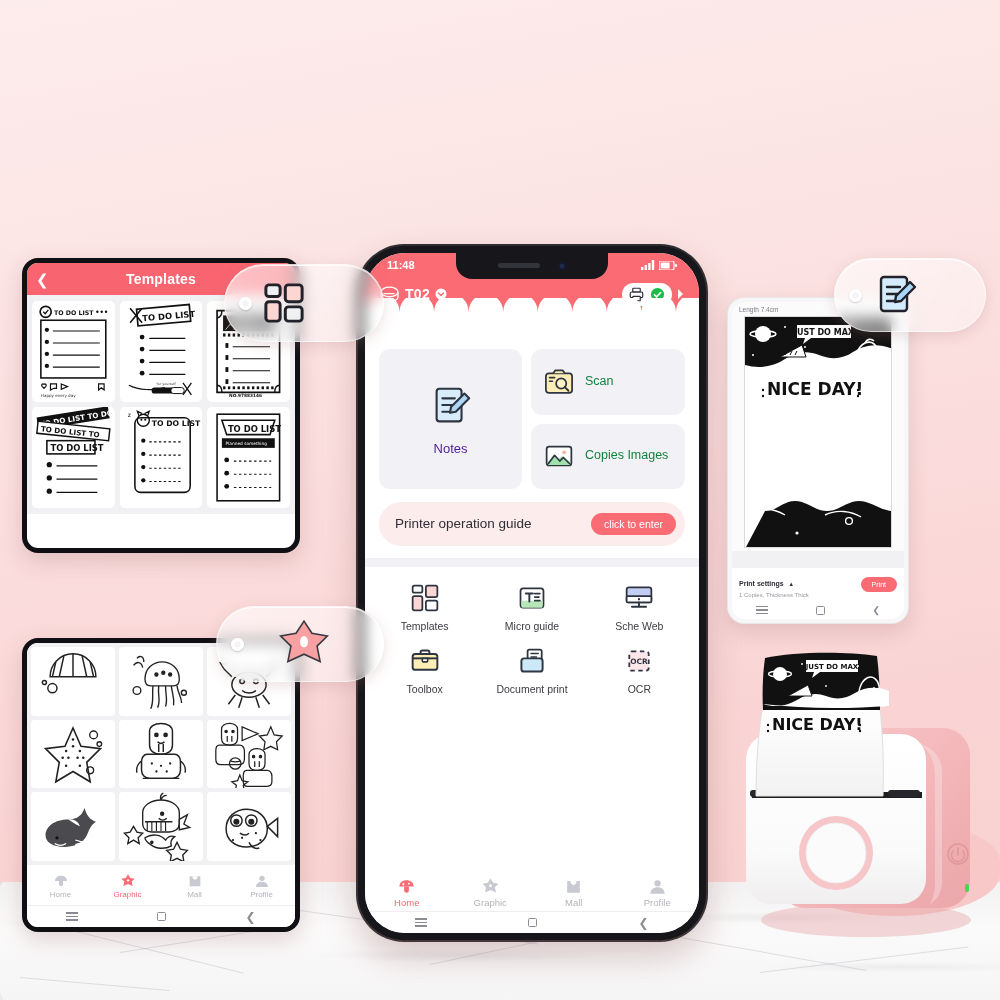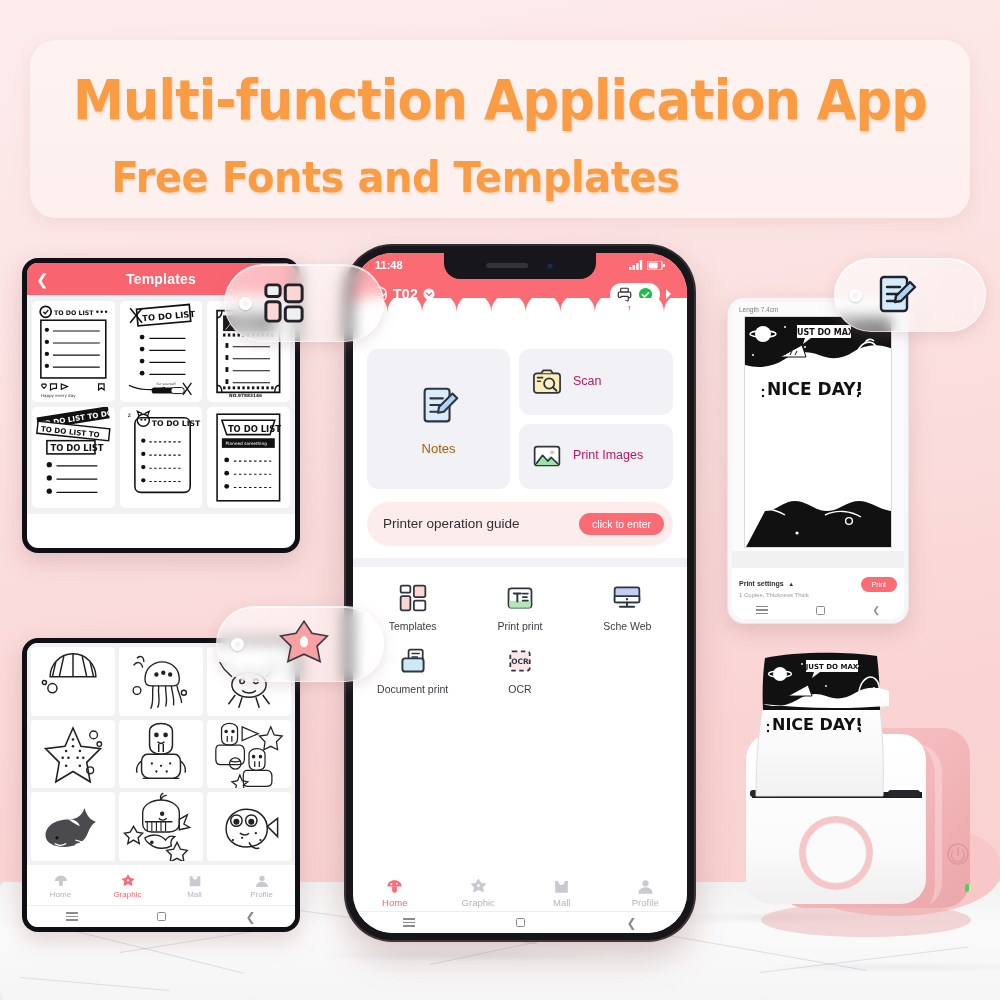--- a/index.html
+++ b/index.html
@@ -92,43 +92,43 @@
   .nav-item .ni-label { font-size:8px; color:#b4b4bb; }
   .nav-item.active .ni-label { color:#f8646f; }
   .nav-sys { height:22px; display:flex; align-items:center; justify-content:space-around; border-top:1px solid #eee; }
   .nav-sys span { color:#8b8b93; font-size:12px; }
   .sysbar-sq { width:9px;height:9px;border:1.4px solid #8b8b93;border-radius:1.5px; }
   .sysbar-menu { width:12px; display:flex; flex-direction:column; gap:2px; }
   .sysbar-menu i { display:block; height:1.4px; background:#8b8b93; }
 
   
   #phone-main {
-    position:absolute; left:346px; top:246px; width:348px; height:694px;
+    position:absolute; left:358px; top:246px; width:348px; height:694px;
     background:#17171b; border-radius:46px; padding:7px;
     box-shadow: 0 16px 34px rgba(140,90,90,.32), 0 0 0 2px #2c2c31;
   }
   #phone-main .pm-screen { width:100%; height:100%; background:#fff; border-radius:40px; overflow:hidden; position:relative; }
   .pm-top { height:74px; background:#fb6b74; position:relative; }
   .pm-status { position:absolute; top:4px; left:0; width:100%; height:16px; display:flex; align-items:center; justify-content:space-between; padding:0 22px; color:#fff; font-size:11px; font-weight:600; }
   .notch { position:absolute; left:50%; transform:translateX(-50%); top:-1px; width:152px; height:27px; background:#17171b; border-radius:0 0 16px 16px; display:flex; align-items:center; justify-content:center; gap:18px; }
   .notch .speaker { width:42px; height:4.5px; background:#33333a; border-radius:3px; }
   .notch .camera { width:8px; height:8px; border-radius:50%; background:#1f2b4d; box-shadow: inset 0 0 0 1.5px #11162a; }
   .pm-devbar { position:absolute; top:28px; left:0; width:100%; height:26px; display:flex; align-items:center; justify-content:space-between; padding:0 14px; }
   .dev-left { display:flex; align-items:center; gap:5px; color:#fff; }
   .dev-name { font-size:14px; font-weight:600; letter-spacing:.3px;text-decoration:underline; }
   .dev-right { display:flex; align-items:center; gap:5px; }
   .dev-pill { background:#fff; border-radius:13px; height:23px; display:flex; align-items:center; gap:6px; padding:0 7px; }
   .pm-wave { position:absolute; left:0; bottom:-1px; width:100%; height:30px; }
   .pm-body { position:absolute; top:74px; left:0; right:0; bottom:60px; background:#fff; }
   .pm-cards { display:flex; gap:9px; padding: 22px 14px 0 14px; }
   .card-notes { width:143px; height:140px; background:#f2f2f6; border-radius:11px; display:flex; flex-direction:column; align-items:center; justify-content:center; gap:12px; }
-  .card-notes .cn-label { font-size:13px; color:#a16207; }
+  .card-notes .cn-label { font-size:13px; color:#4c1d95; }
   .card-col { display:flex; flex-direction:column; gap:9px; flex:1; }
   .card-row { height:65.5px; background:#f2f2f6; border-radius:11px; display:flex; align-items:center; gap:10px; padding-left:12px; }
-  .card-row .cr-label { font-size:12.5px; color:#be185d; line-height:1.25; }
+  .card-row .cr-label { font-size:12.5px; color:#15803d; line-height:1.25; }
   .guide-bar { margin:13px 14px 0 14px; height:44px; background:#fdecec; border-radius:22px; display:flex; align-items:center; justify-content:space-between; padding:0 9px 0 16px; }
   .guide-text { font-size:13.5px; color:#2e2e36; line-height:1.18; }
   .guide-btn { background:#fb6b74; color:#fff; border-radius:16px; padding:5px 13px; font-size:10.5px; text-align:center; line-height:1.2; }
   .pm-sep { height:9px; background:#f2f2f6; margin-top:12px; }
   .feat-grid { display:grid; grid-template-columns:repeat(3,1fr); row-gap:14px; padding:16px 6px 0 6px; }
   .feat { display:flex; flex-direction:column; align-items:center; gap:7px; }
   .feat .ft-label { font-size:10.5px; color:#3b3b43; }
   .pm-nav { position:absolute; left:0; bottom:0; width:100%; background:#fff; }
   .pm-nav .nav-items { height:38px; }
   .pm-nav .ni-label { font-size:9.5px; }
@@ -177,24 +177,20 @@
   <div class="floor">
     <div class="floor-line" style="left:40px;top:40px;width:210px;height:1px;transform:rotate(14deg);"></div>
     <div class="floor-line" style="left:120px;top:70px;width:180px;height:1px;transform:rotate(-9deg);"></div>
     <div class="floor-line" style="left:300px;top:28px;width:240px;height:1px;transform:rotate(8deg);"></div>
     <div class="floor-line" style="left:430px;top:82px;width:200px;height:1px;transform:rotate(-12deg);"></div>
     <div class="floor-line" style="left:640px;top:48px;width:230px;height:1px;transform:rotate(10deg);"></div>
     <div class="floor-line" style="left:760px;top:90px;width:210px;height:1px;transform:rotate(-7deg);"></div>
     <div class="floor-line" style="left:20px;top:95px;width:150px;height:1px;transform:rotate(5deg);"></div>
   </div>
 
-  <div class="headline-card">
-    <div class="headline-1">Multi-function Application App</div>
-    <div class="headline-2">Free Fonts and Templates</div>
-  </div>
 
   <div class="tablet" id="tablet-templates">
     <div class="tablet-screen">
       <div class="tpl-header">
         <span class="tpl-back">❮</span>
         <span class="tpl-title">Templates</span>
       </div>
       <div class="tpl-grid">
 
         <div class="tpl-cell">
@@ -670,21 +666,21 @@
               </svg>
               <span class="cr-label">Scan</span>
             </div>
             <div class="card-row">
               <svg width="32" height="32" viewBox="0 0 44 44">
                 <rect x="5" y="9" width="34" height="26" rx="3.5" fill="#fff" stroke="#2e3440" stroke-width="2.4"></rect>
                 <path d="M7 30l8-10 6 7 5-5 11 8v2.5a2 2 0 0 1-2 2H9a2 2 0 0 1-2-2z" fill="#9fe0ab"></path>
                 <path d="M7 33l9-12 7 8 5-5 9 9" fill="none" stroke="#2e3440" stroke-width="2.2" stroke-linejoin="round"></path>
                 <circle cx="29" cy="17" r="2.6" fill="#fbb3a0"></circle>
               </svg>
-              <span class="cr-label">Print Images</span>
+              <span class="cr-label">Copies Images</span>
             </div>
           </div>
         </div>
 
         <div class="guide-bar">
           <span class="guide-text">Printer operation guide</span>
           <span class="guide-btn">click to enter</span>
         </div>
 
         <div class="pm-sep"></div>
@@ -703,30 +699,39 @@
             <svg width="30" height="30" viewBox="0 0 34 34">
               <rect x="4" y="6" width="26" height="22" rx="3" fill="#fff" stroke="#2e3440" stroke-width="2"></rect>
               <path d="M5 20h24v6.5a1.5 1.5 0 0 1-1.5 1.5h-21A1.5 1.5 0 0 1 5 26.5z" fill="#b7e6b9"></path>
               <path d="M10 12h8M14 12v9" stroke="#2e3440" stroke-width="2.2" stroke-linecap="round"></path>
               <g stroke="#2e3440" stroke-width="1.8" stroke-linecap="round">
                   <line x1="20" y1="12" x2="26" y2="12"></line>
                   <line x1="20" y1="16" x2="25" y2="16"></line>
                   <line x1="20" y1="20" x2="26" y2="20"></line>
                 </g>
             </svg>
-            <span class="ft-label">Print print</span>
+            <span class="ft-label">Micro guide</span>
           </div>
           <div class="feat">
             <svg width="30" height="30" viewBox="0 0 34 34">
               <rect x="3" y="5" width="28" height="17" rx="2.6" fill="#c4cdf2" stroke="#2e3440" stroke-width="2"></rect>
               <rect x="3" y="15" width="28" height="7" rx="1" fill="#fff" stroke="#2e3440" stroke-width="2"></rect>
               <path d="M17 22v5M9 27h16" stroke="#2e3440" stroke-width="2.2" stroke-linecap="round"></path>
               <circle cx="17" cy="18.4" r="1.3" fill="#2e3440"></circle>
             </svg>
             <span class="ft-label">Sche Web</span>
+          </div>
+          <div class="feat">
+            <svg width="30" height="30" viewBox="0 0 34 34">
+              <path d="M12 9V7a2 2 0 0 1 2-2h6a2 2 0 0 1 2 2v2" fill="none" stroke="#2e3440" stroke-width="2.2"></path>
+              <rect x="3" y="9" width="28" height="18" rx="3" fill="#fceeb5" stroke="#2e3440" stroke-width="2.2"></rect>
+              <path d="M3 14h28" stroke="#2e3440" stroke-width="2.2"></path>
+              <path d="M14 14h6v3a1 1 0 0 1-1 1h-4a1 1 0 0 1-1-1z" fill="#fff" stroke="#2e3440" stroke-width="1.8"></path>
+            </svg>
+            <span class="ft-label">Toolbox</span>
           </div>
           <div class="feat">
             <svg width="30" height="30" viewBox="0 0 34 34">
               <rect x="12" y="4" width="16" height="13" rx="2" fill="#fff" stroke="#2e3440" stroke-width="2"></rect>
               <g stroke="#2e3440" stroke-width="1.8" stroke-linecap="round">
                   <line x1="16" y1="8.5" x2="24" y2="8.5"></line>
                   <line x1="16" y1="12.5" x2="22" y2="12.5"></line>
                 </g>
               <path d="M5 17a3 3 0 0 1 3-3h18a3 3 0 0 1 3 3v9a3 3 0 0 1-3 3H8a3 3 0 0 1-3-3z" fill="#cde9f7" stroke="#2e3440" stroke-width="2.2"></path>
             </svg>

